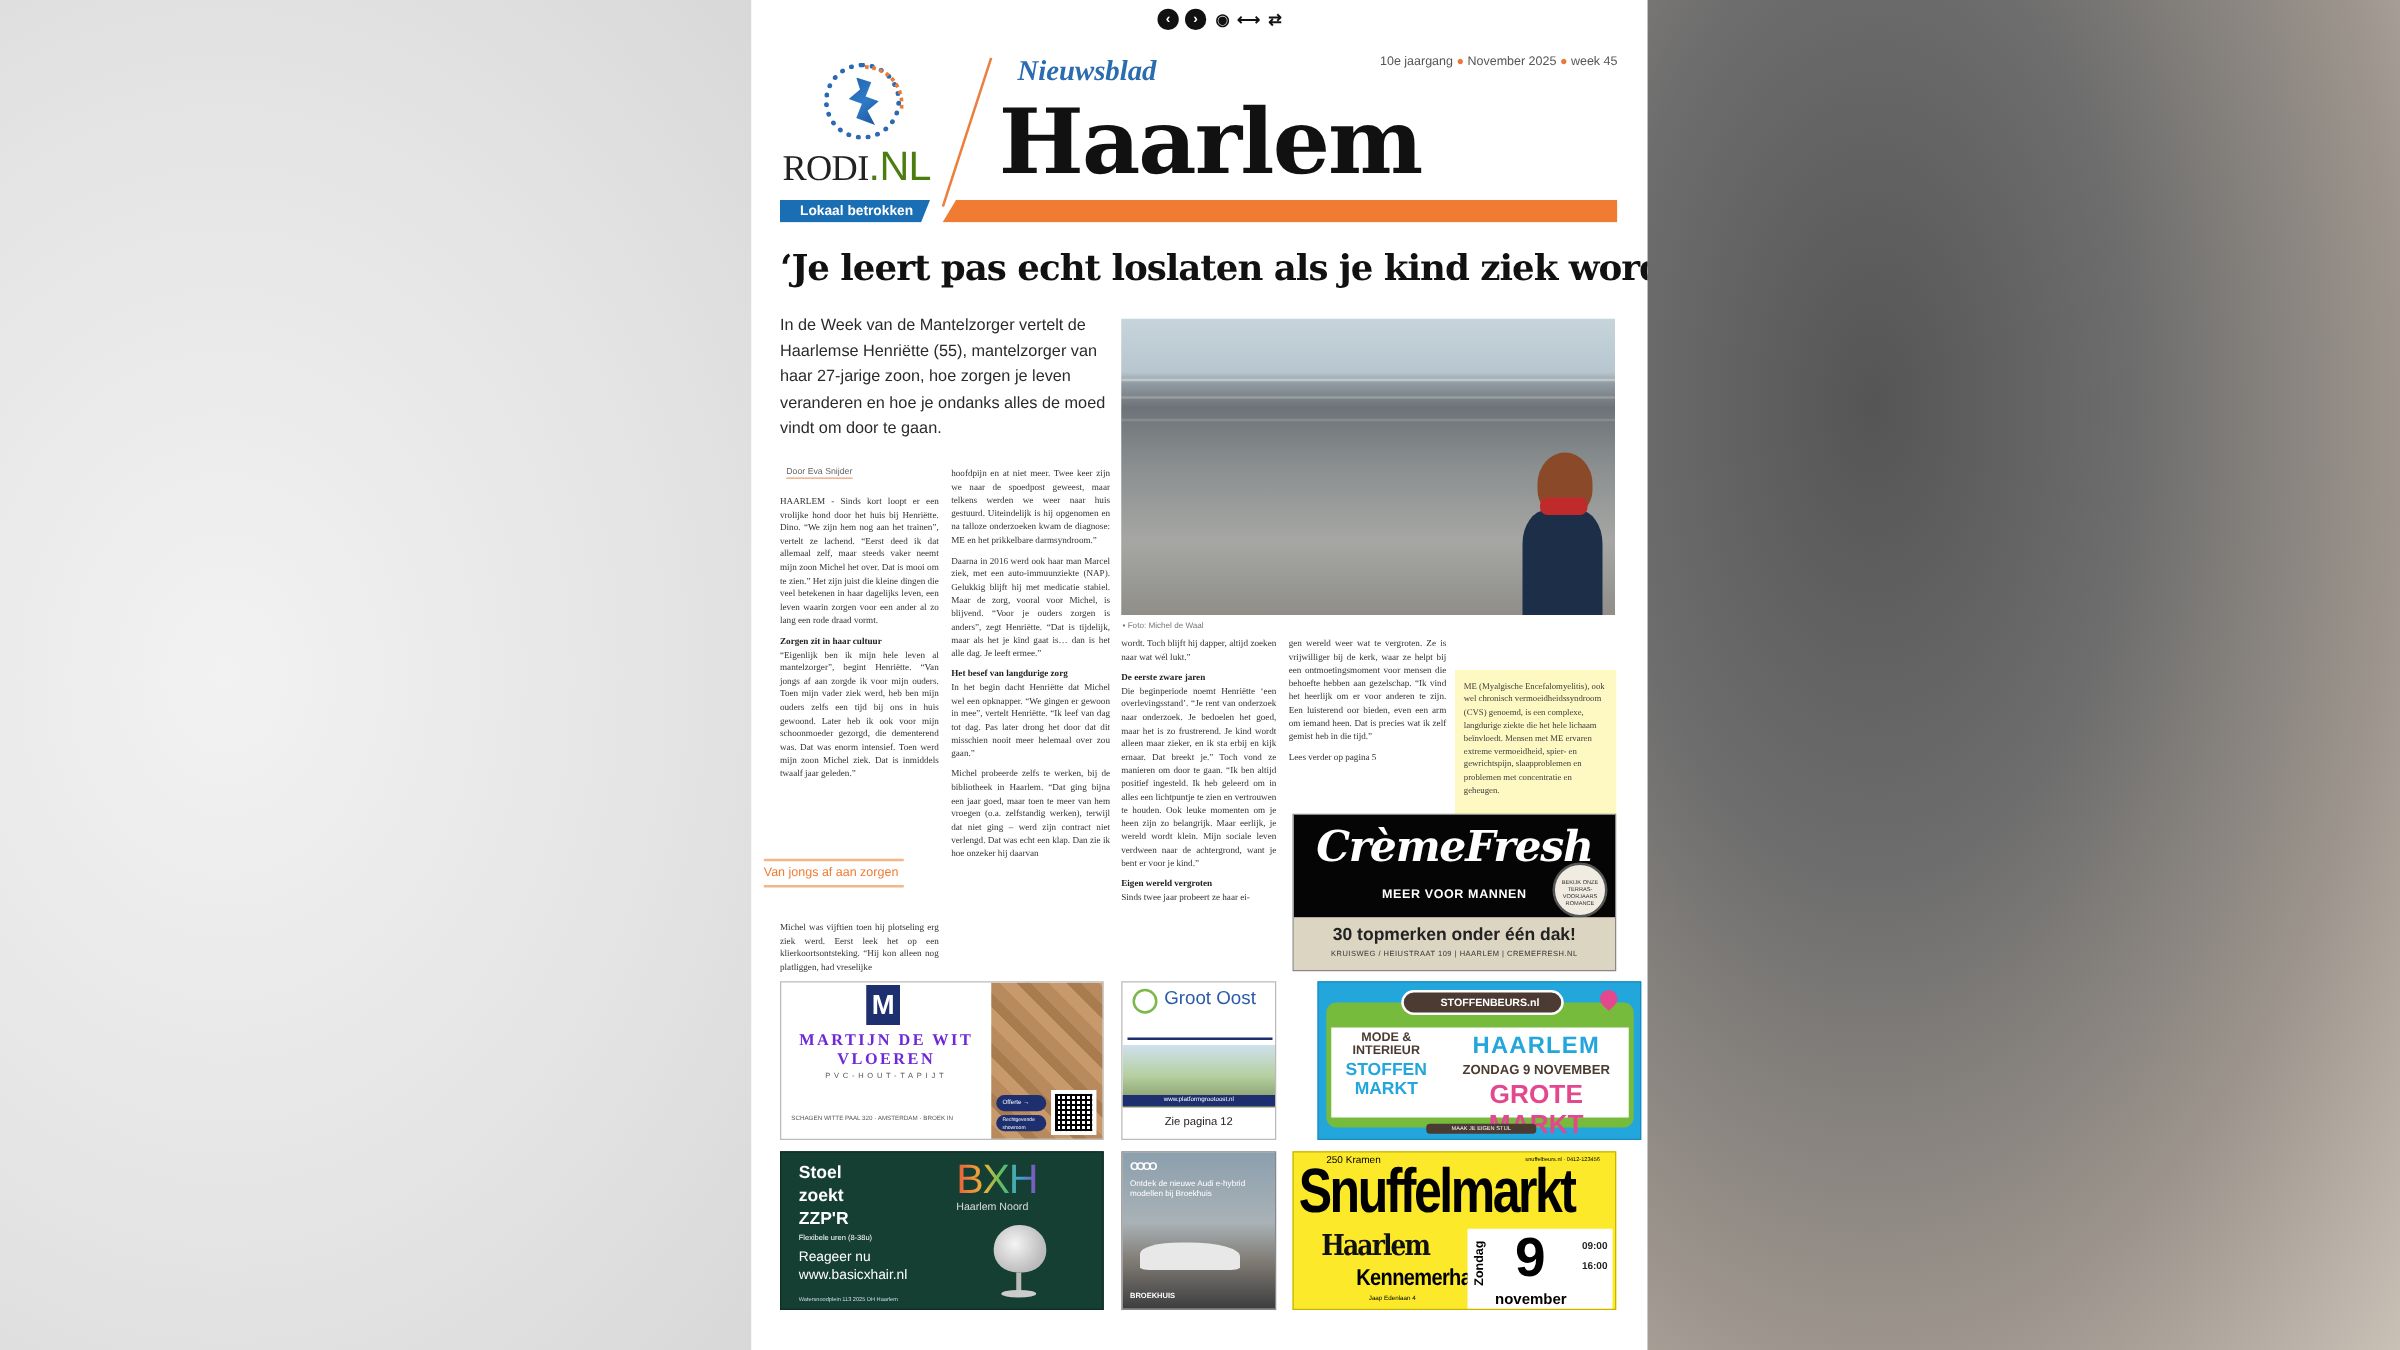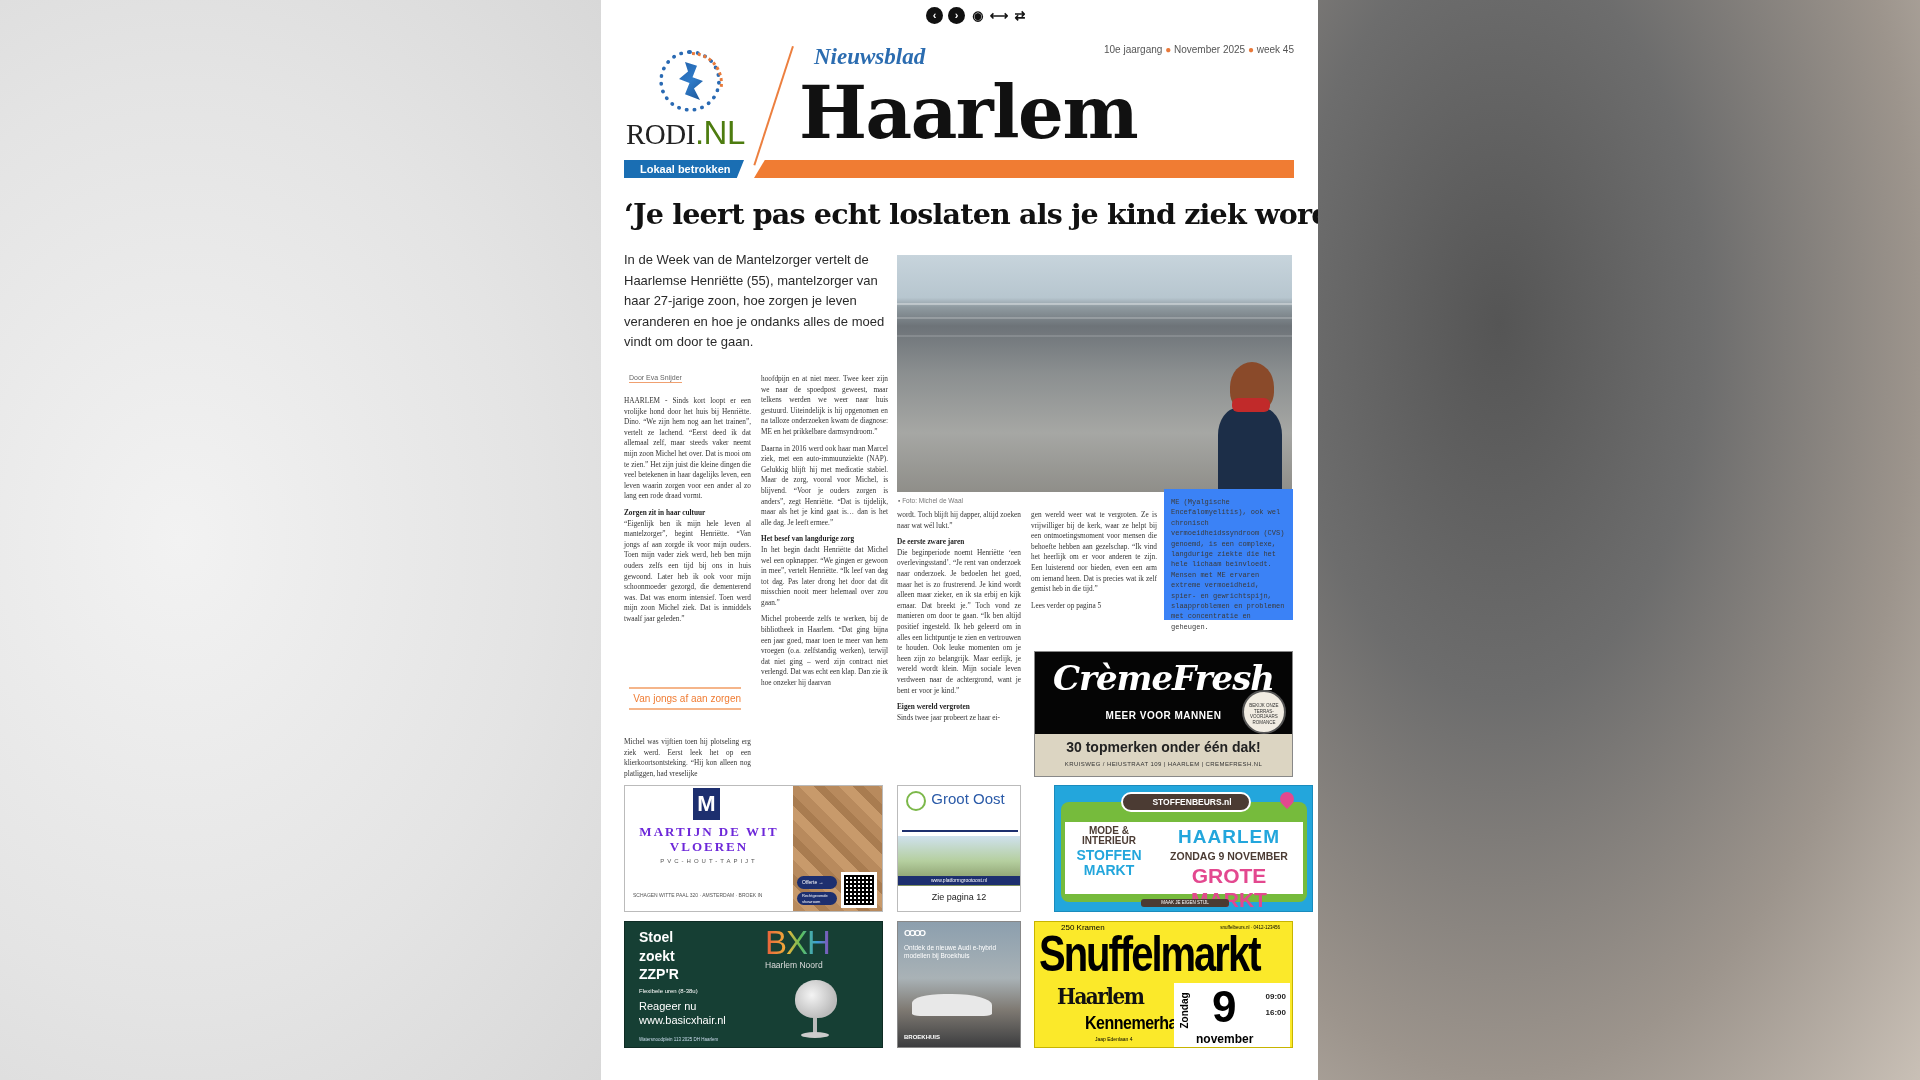--- a/index.html
+++ b/index.html
@@ -48,23 +48,23 @@
   .photo .person .hair { position: absolute; left: 20px; top: 0; width: 44px; height: 50px; border-radius: 50% 50% 40% 40%; background: #8a4a2a; }
   .photo .person .scarf { position: absolute; left: 22px; top: 36px; width: 38px; height: 14px; background: #c12a2a; border-radius: 6px; }
   .photo .person .coat { position: absolute; left: 8px; top: 46px; width: 64px; height: 90px; background: #1c2e48; border-radius: 30% 30% 0 0; }
   .photo-caption { position: absolute; left: 297px; top: 497px; font-size: 6.5px; color: #777; }
 
   .col { position: absolute; font-family: "Liberation Serif", serif; font-size: 7.3px; line-height: 10.6px; color: #333; text-align: justify; }
   .col p { margin-bottom: 6px; }
   .col .sub { font-weight: bold; color: #222; }
   .byline { position: absolute; left: 28px; top: 374px; font-size: 7px; color: #666; border-bottom: 1px solid #f0a070; padding-bottom: 1px; }
 
-  .pull-quote { position: absolute; left: 28px; top: 687px; width: 112px; text-align: right; font-size: 10px; color: #f07c33; padding: 4px 0; border-top: 2px solid #f5b58a; border-bottom: 2px solid #f5b58a; }
-
-  .sidebar-box { position: absolute; left: 563px; top: 489px; width: 129px; height: 131px; background: #3b82f6; padding: 8px 7px; font-family: Liberation Mono, monospace; font-size: 7px; line-height: 10.4px; color: #3b3b3b; }
+  .pull-quote { position: absolute; left: 10px; top: 687px; width: 112px; text-align: left; font-size: 10px; color: #f07c33; padding: 4px 0; border-top: 2px solid #f5b58a; border-bottom: 2px solid #f5b58a; }
+
+  .sidebar-box { position: absolute; left: 563px; top: 536px; width: 129px; height: 131px; background: #fef9c3; padding: 8px 7px; font-family: Liberation Serif, serif; font-size: 7px; line-height: 10.4px; color: #3b3b3b; }
 
   .ad { position: absolute; overflow: hidden; cursor: pointer; }
   .ad-creme { left: 433px; top: 651px; width: 259px; height: 126px; border: 1px solid #888; }
   .ad-creme .top { position: absolute; left: 0; top: 0; width: 100%; height: 82px; background: #050505; }
   .ad-creme .brand { position: absolute; left: 0; top: 6px; width: 100%; text-align: center; font-family: "DejaVu Serif", serif; font-style: italic; font-weight: bold; font-size: 34px; color: #fff; letter-spacing: -1px; }
   .ad-creme .tagline { position: absolute; left: 0; top: 58px; width: 100%; text-align: center; font-size: 10px; font-weight: bold; color: #fff; letter-spacing: 0.5px; }
   .ad-creme .badge { position: absolute; right: 6px; top: 38px; width: 44px; height: 44px; border-radius: 50%; background: #f1ece2; border: 2px solid #555; font-size: 4.5px; text-align: center; color: #333; padding-top: 11px; line-height: 5.5px; }
   .ad-creme .bottom { position: absolute; left: 0; top: 82px; width: 100%; height: 44px; background: #dcd5c2; }
   .ad-creme .promo { position: absolute; top: 5px; width: 100%; text-align: center; font-size: 14px; font-weight: bold; color: #222; }
   .ad-creme .addr { position: absolute; top: 27px; width: 100%; text-align: center; font-size: 6px; color: #333; letter-spacing: 0.4px; }

